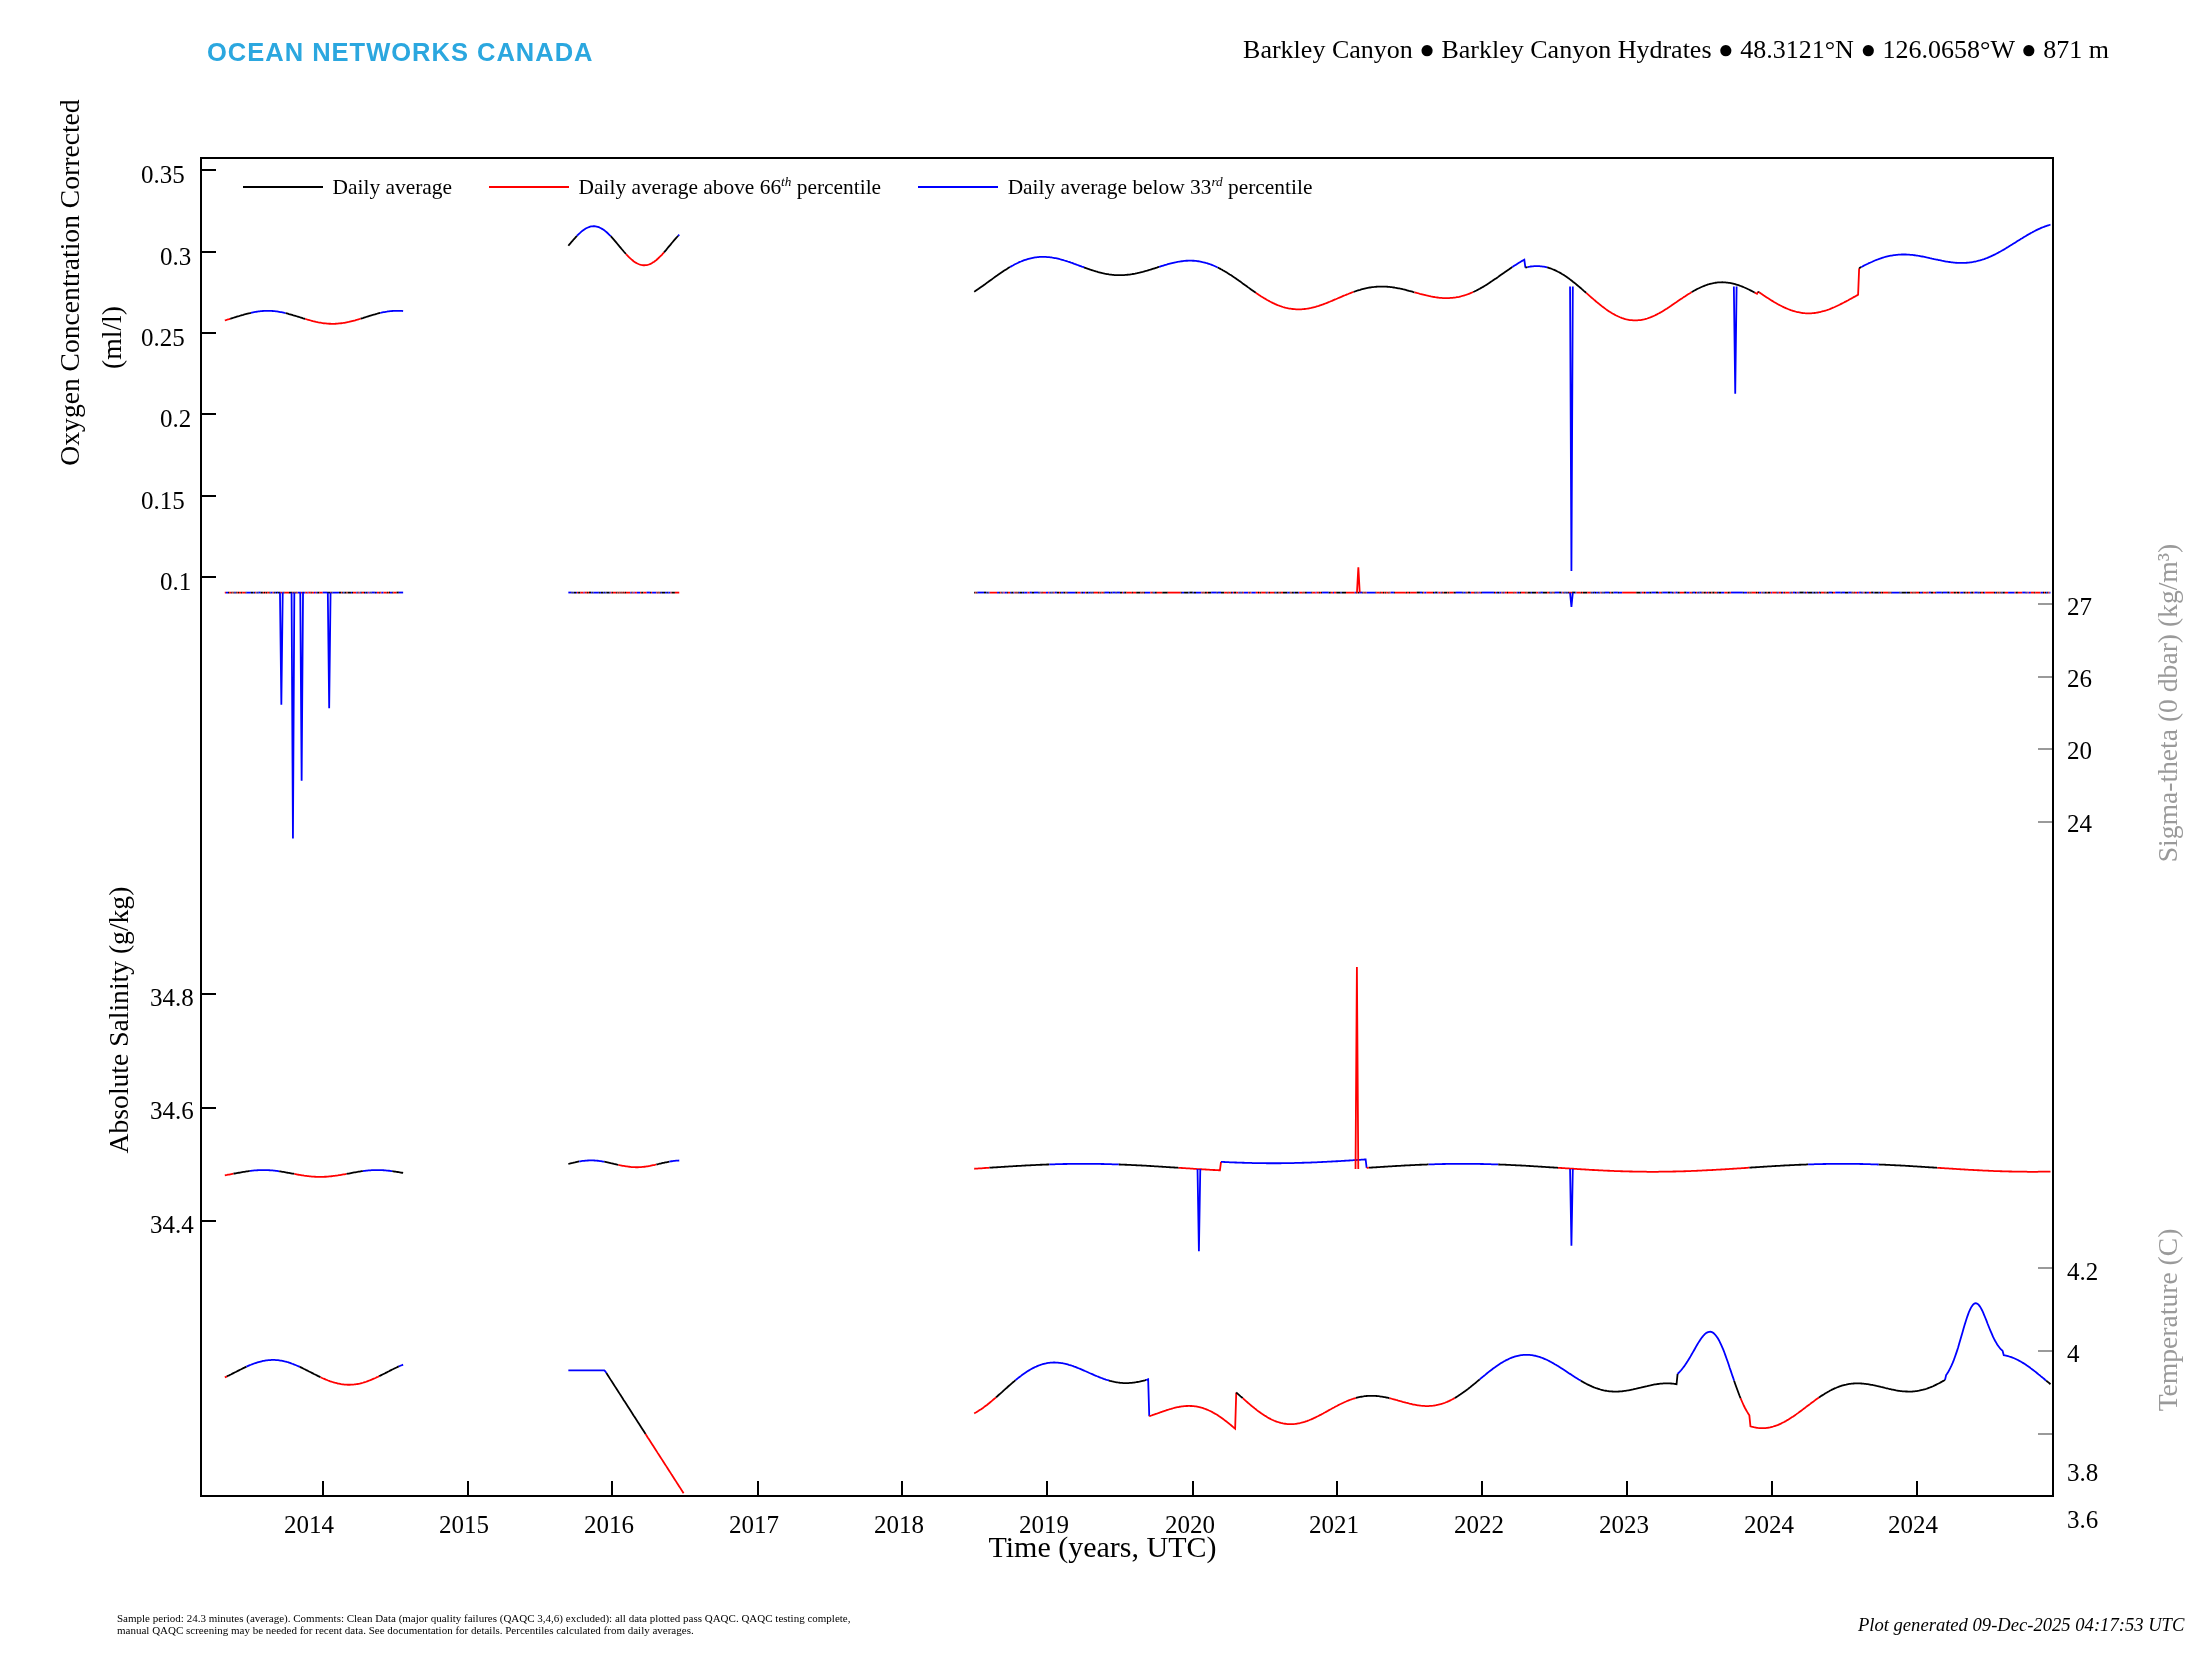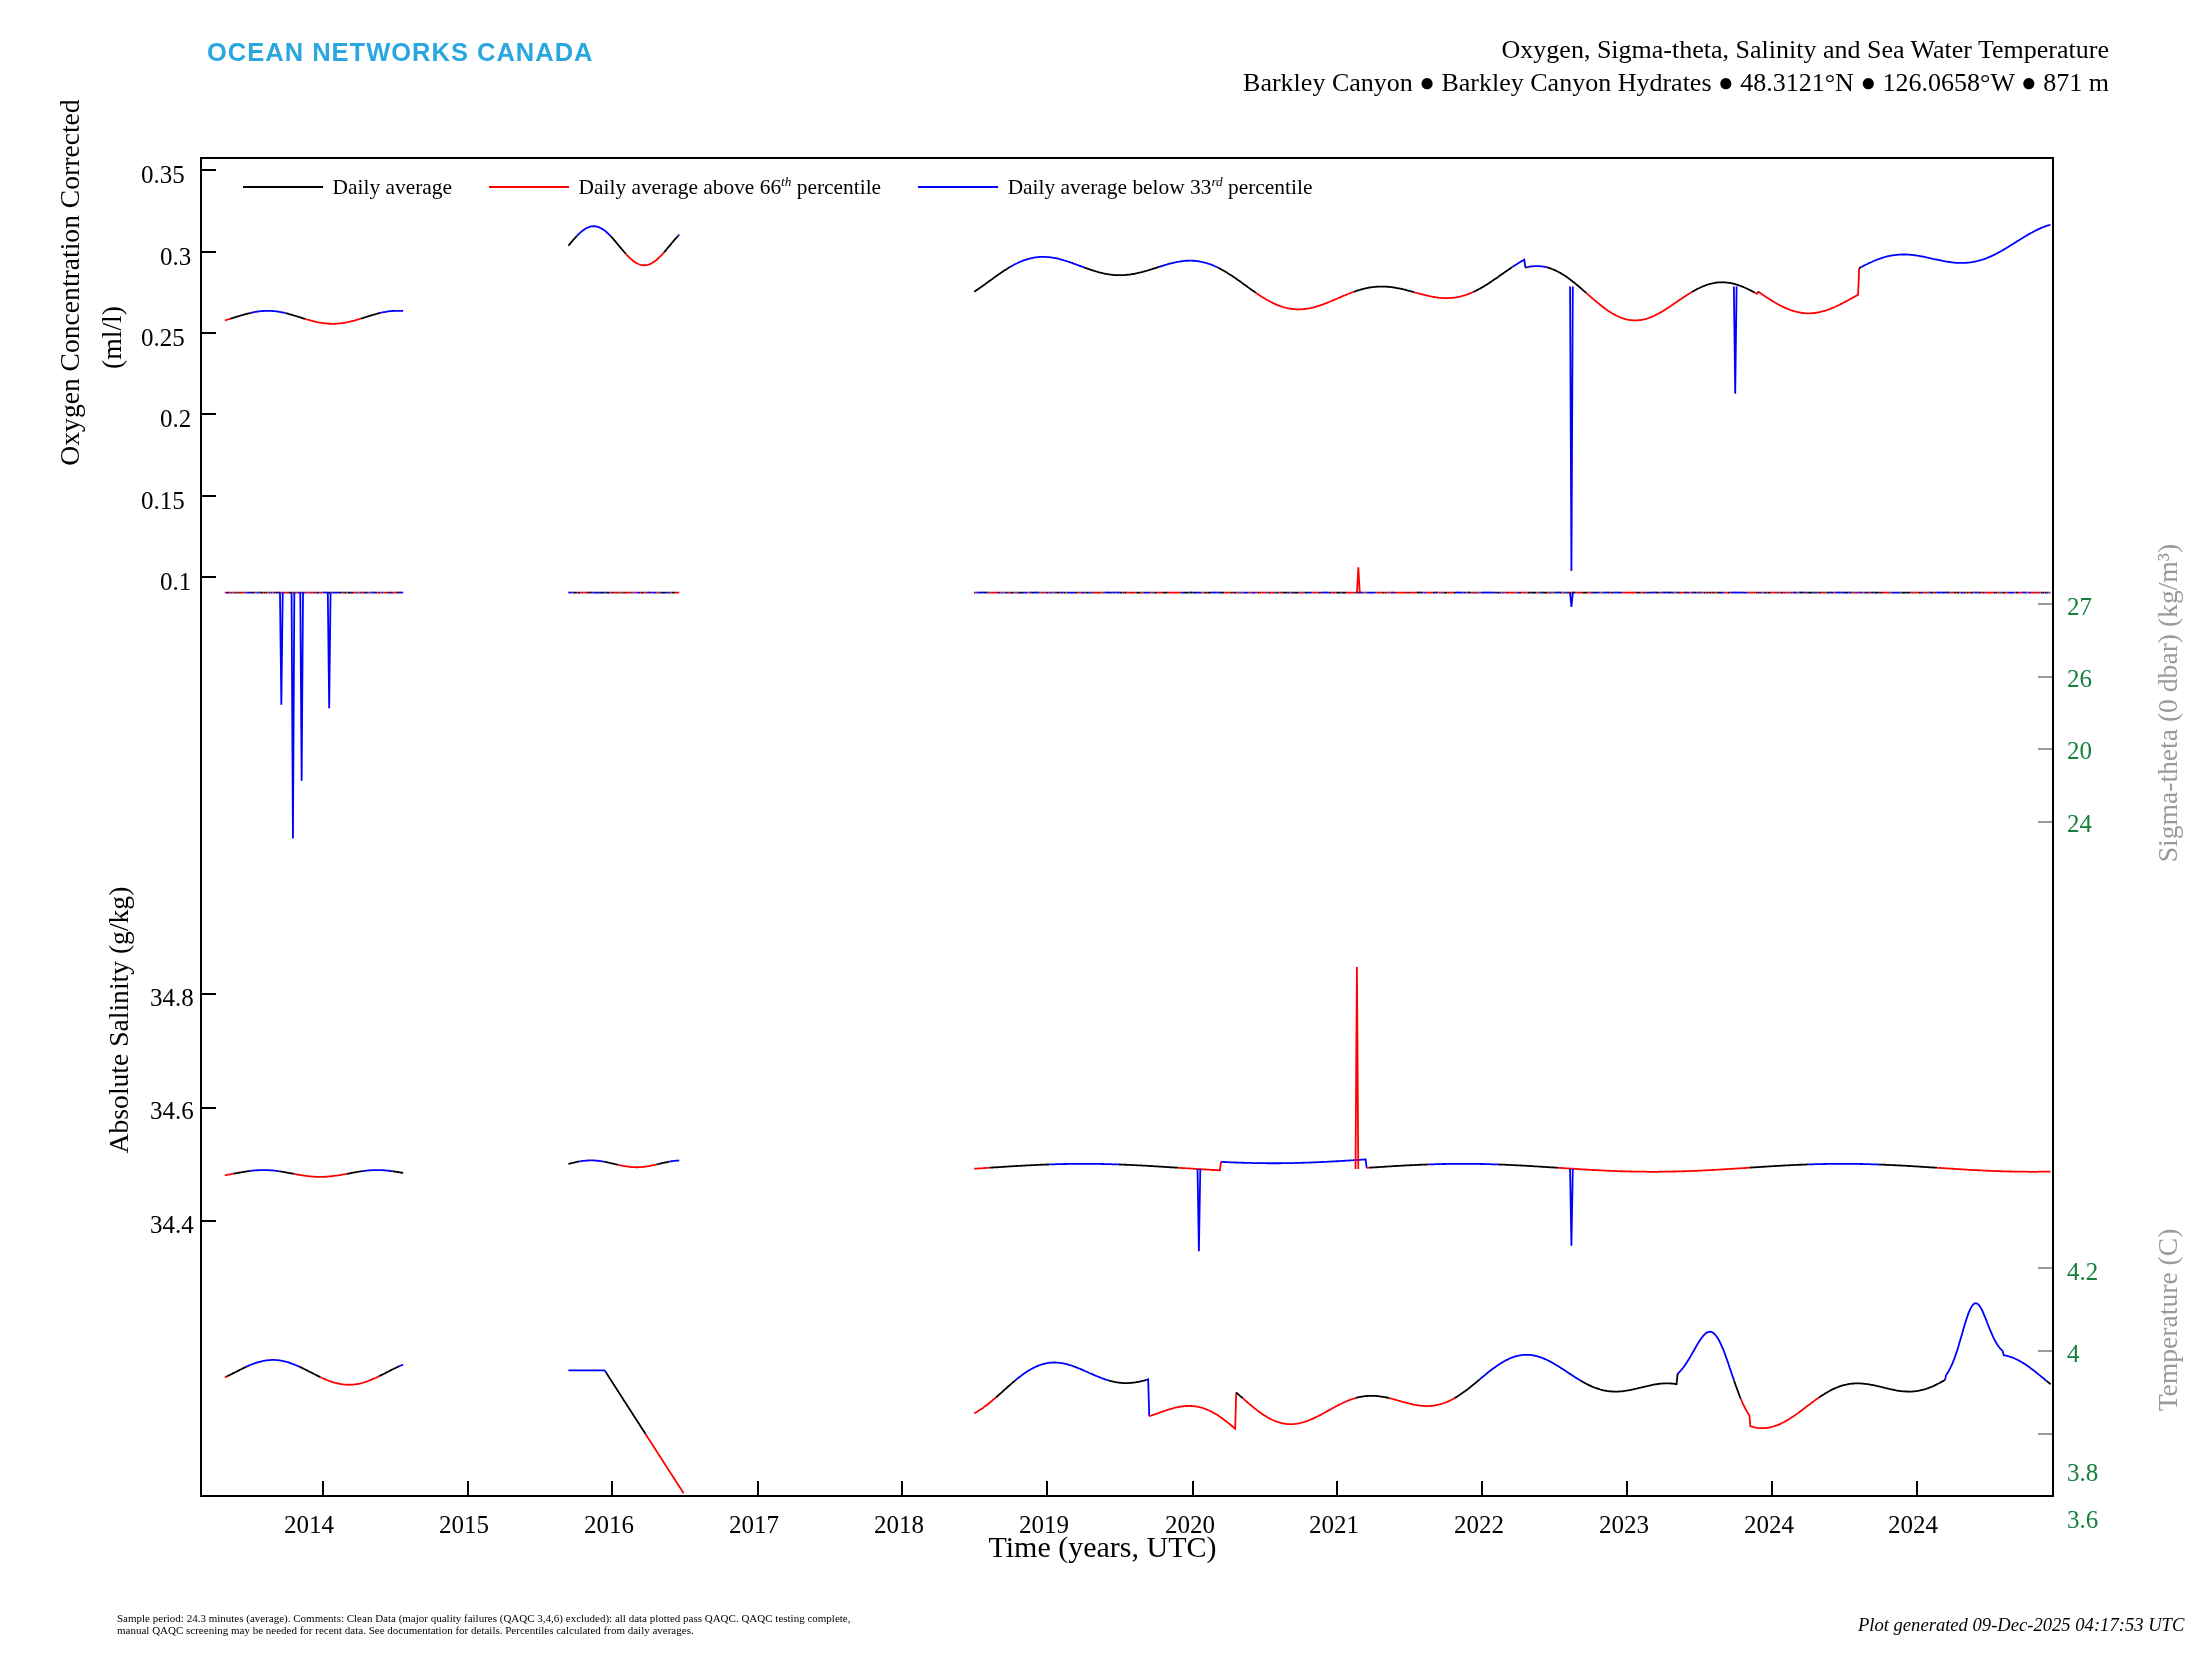--- a/index.html
+++ b/index.html
@@ -95,21 +95,21 @@
   }
   .tick.left  { left: 0; width: 13.8px; height: 2.1px; }
   .tick.right { right: 0; width: 13.8px; height: 2.1px; }
   .tick.bottom{ bottom: 0; width: 2.1px; height: 13.8px; }
   .tick.grey-right { background: #9a9a9a; }
   .axis-text {
     position: absolute;
     font-size: 25px;
     white-space: nowrap;
   }
-  .axis-text.grey { color: #15803d; }
+  .axis-text.grey { color: #000000; }
 
   
   .vtitle {
     position: absolute;
     transform-origin: 0 0;
     transform: rotate(-90deg);
     font-size: 27.6px;
     white-space: nowrap;
     text-align: center;
   }
@@ -140,21 +140,20 @@
   sup { font-size: .62em; }
 </style>
 </head>
 <body>
 
 <div id="page">
 
   <div id="onc-logo">OCEAN NETWORKS CANADA</div>
 
   <div id="title-block">
-    <div>Oxygen, Sigma-theta, Salinity and Sea Water Temperature</div>
     <div>Barkley Canyon ● Barkley Canyon Hydrates ● 48.3121°N ● 126.0658°W ● 871 m</div>
   </div>
 
   <div class="vtitle" style="left:54px; top:510px; width:455px;">Oxygen Concentration Corrected</div>
   <div class="vtitle" style="left:96px; top:420px; width:165px;">(ml/l)</div>
 
   <div class="vtitle" style="left:103px; top:1199px; width:358px;">Absolute Salinity (g/kg)</div>
 
   <div class="vtitle grey" style="left:2152px; top:944px; width:482px;">Sigma-theta (0 dbar) (kg/m³)</div>
   <div class="vtitle grey" style="left:2152px; top:1475px; width:310px;">Temperature (C)</div>

